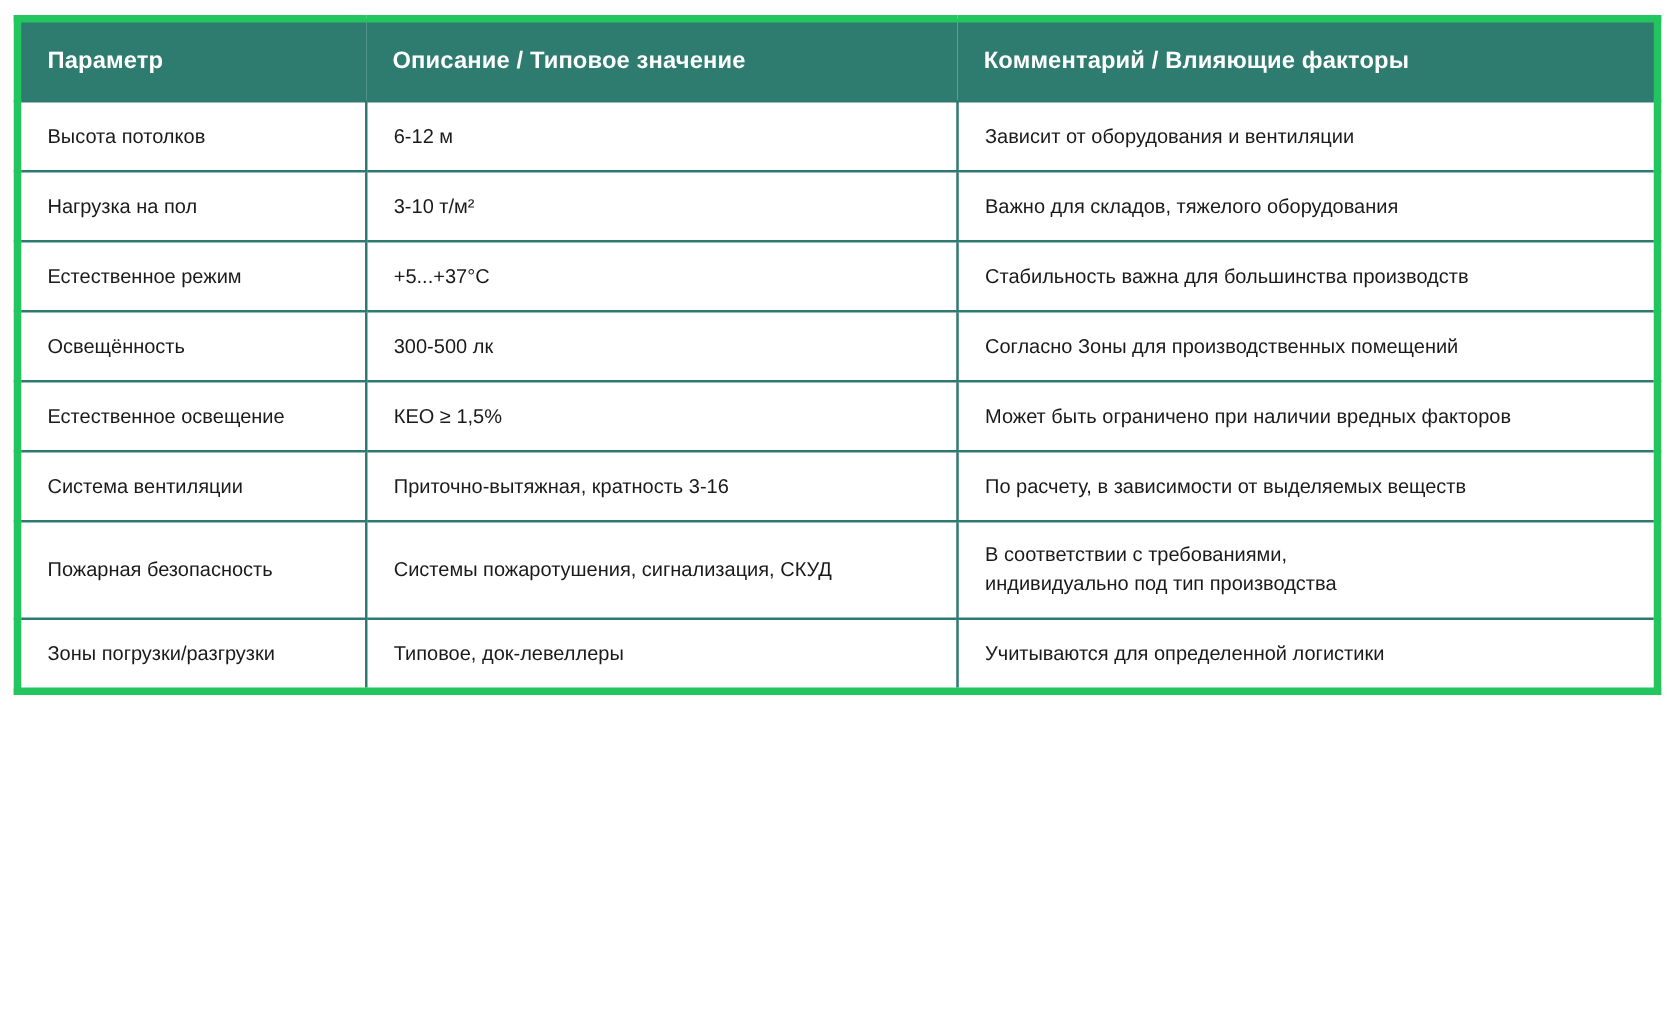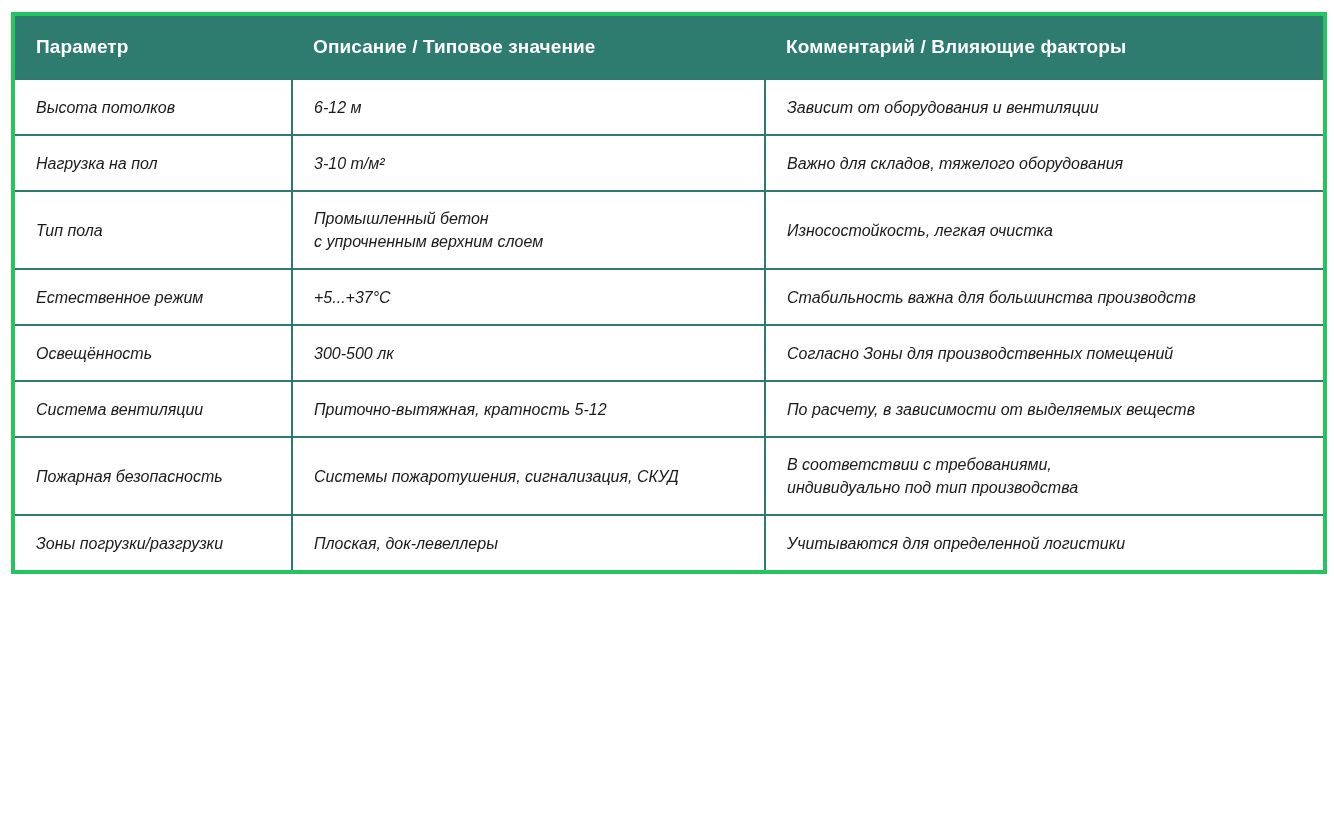--- a/index.html
+++ b/index.html
@@ -14,21 +14,21 @@
       overflow: hidden;
       font-family: "Liberation Sans", "DejaVu Sans", sans-serif;
     }
     .spec-table {
       position: absolute;
       left: 11px;
       top: 12px;
       width: 1312px;
       border-collapse: collapse;
       table-layout: fixed;
-      border: 4px solid #22c55e;
+      border: 6px solid #22c55e;
     }
     .spec-table col.c1 { width: 279px; }
     .spec-table col.c2 { width: 473px; }
     .spec-table col.c3 { width: 560px; }
     .spec-table thead th {
       background: #2e7b70;
       color: #ffffff;
       font-weight: 700;
       font-size: 19px;
       text-align: left;
@@ -38,21 +38,20 @@
       letter-spacing: 0.1px;
     }
     .spec-table tbody td {
       border: 2px solid #2f7a70;
       color: #1a1a1a;
       font-size: 16px;
       line-height: 23px;
       padding: 0 10px 0 21px;
       vertical-align: middle;
       height: 54px;
-      font-style: italic;
     }
     .spec-table tbody tr.tall td {
       height: 76px;
     }
     .line {
       display: block;
     }
   </style>
 </head>
 <body>
@@ -82,70 +81,69 @@
       </tr>
       <tr>
         <td>Нагрузка на пол</td>
         <td>
           <span class="line">3-10 т/м²</span>
         </td>
         <td>
           <span class="line">Важно для складов, тяжелого оборудования</span>
         </td>
       </tr>
-      <tr class="tall">
-        <td>Тип пола</td>
-        <td>
-          <span class="line">Промышленный бетон</span>
-          <span class="line">с упрочненным верхним слоем</span>
-        </td>
-        <td>
-          <span class="line">Износостойкость, легкая очистка</span>
-        </td>
-      </tr>
       <tr>
         <td>Естественное режим</td>
         <td>
           <span class="line">+5...+37°C</span>
         </td>
         <td>
           <span class="line">Стабильность важна для большинства производств</span>
         </td>
       </tr>
       <tr>
         <td>Освещённость</td>
         <td>
           <span class="line">300-500 лк</span>
         </td>
         <td>
           <span class="line">Согласно Зоны для производственных помещений</span>
         </td>
       </tr>
       <tr>
+        <td>Естественное освещение</td>
+        <td>
+          <span class="line">КЕО ≥ 1,5%</span>
+        </td>
+        <td>
+          <span class="line">Может быть ограничено при наличии вредных факторов</span>
+        </td>
+      </tr>
+      <tr>
         <td>Система вентиляции</td>
         <td>
-          <span class="line">Приточно-вытяжная, кратность 5-12</span>
+          <span class="line">Приточно-вытяжная, кратность 3-16</span>
         </td>
         <td>
           <span class="line">По расчету, в зависимости от выделяемых веществ</span>
         </td>
       </tr>
       <tr class="tall">
         <td>Пожарная безопасность</td>
         <td>
           <span class="line">Системы пожаротушения, сигнализация, СКУД</span>
         </td>
         <td>
           <span class="line">В соответствии с требованиями,</span>
           <span class="line">индивидуально под тип производства</span>
         </td>
       </tr>
       <tr>
         <td>Зоны погрузки/разгрузки</td>
         <td>
-          <span class="line">Плоская, док-левеллеры</span>
+          <span class="line">Типовое, док-левеллеры</span>
         </td>
         <td>
           <span class="line">Учитываются для определенной логистики</span>
         </td>
       </tr>
     </tbody>
 </table>
 
 </body></html>

